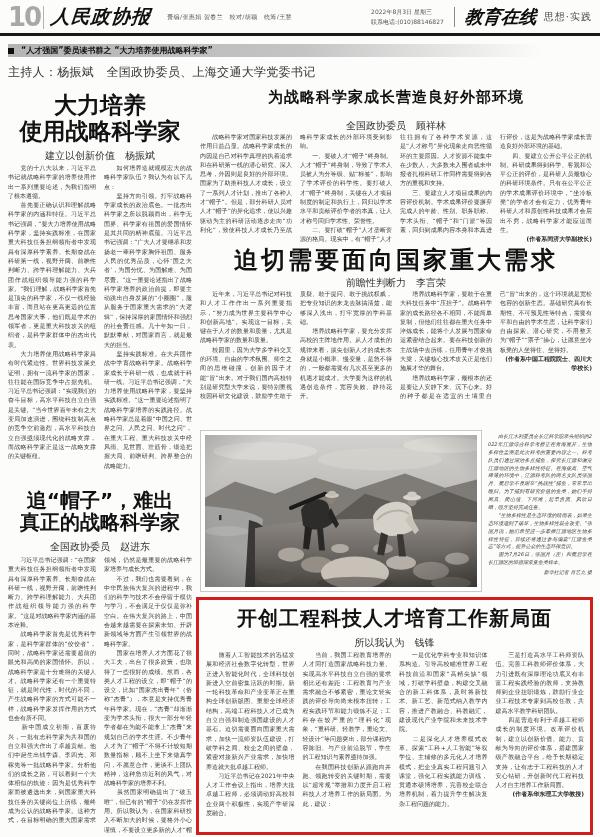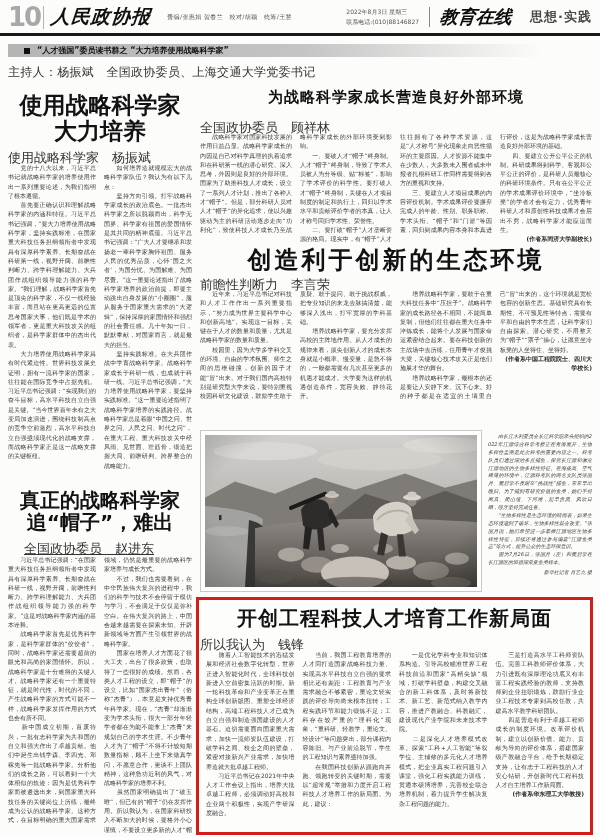--- a/index.html
+++ b/index.html
@@ -11,50 +11,50 @@
   .pagenum{font-size:26px;color:#a8a8a8;font-weight:bold;line-height:1;letter-spacing:-2px;}
   .pagenum-bar{width:1px;height:23px;background:#b3b3b3;margin:0 7px 0 3px;}
   .masthead{font-size:19px;font-weight:bold;font-style:italic;font-family:"DejaVu Serif",serif;
             letter-spacing:1px;color:#111;transform:skewX(-5deg);white-space:nowrap;}
   .editors{font-size:6px;color:#555;margin-left:16px;letter-spacing:.4px;white-space:nowrap;}
   .header-right{margin-left:auto;display:flex;align-items:center;}
   .dateblock{font-size:6px;color:#555;line-height:1.6;text-align:left;white-space:nowrap;}
   .divider-v{width:1px;height:20px;background:#8a8a8a;margin:0 10px;}
   .section-title{font-size:18px;font-weight:bold;font-style:italic;font-family:"DejaVu Serif",serif;
                  color:#0d0d0d;transform:skewX(-6deg);white-space:nowrap;}
-  .section-sub{font-size:13px;font-weight:bold;color:#4a4a4a;margin-left:18px;letter-spacing:1px;white-space:nowrap;}
+  .section-sub{font-size:10px;font-weight:normal;color:#4a4a4a;margin-left:7px;letter-spacing:1px;white-space:nowrap;}
   .header-rule{position:absolute;left:0;right:0;top:33px;height:3px;background:#191919;}
   
   .topic-bar{position:absolute;left:8px;top:44px;width:535px;height:13px;display:flex;align-items:center;
-             padding-left:16px;background:linear-gradient(90deg,#b4b4b4 0%,#c4c4c4 55%,rgba(228,228,228,0) 100%);}
+             padding-left:0;background:linear-gradient(90deg,#b4b4b4 0%,#c4c4c4 55%,rgba(228,228,228,0) 100%);}
   .topic-bullet{width:6px;height:6px;background:#0f0f0f;margin-right:7px;flex:0 0 auto;}
   .topic-text{font-size:8px;font-weight:bold;color:#101010;white-space:nowrap;}
   .host-line{position:absolute;left:8px;top:64px;font-size:12px;color:#333;letter-spacing:.3px;}
   
   .a-title{position:absolute;font-weight:bold;color:#121212;text-align:center;line-height:1.12;}
-  .byline{position:absolute;font-size:13px;color:#333;}
+  .byline{position:absolute;text-align:center;font-size:10px;color:#333;}
   .body{position:absolute;column-gap:8px;font-size:6px;line-height:1.55;text-align:justify;
         color:#3b3b3b;overflow:hidden;word-break:break-all;}
   .body p{margin:0;}
   .body p.credit{text-align:right;font-weight:bold;color:#2c2c2c;}
   
   #a1-title{left:8px;top:93px;width:184px;font-size:23px;}
   #a1-byline{left:8px;top:149px;width:184px;}
   #a1-body{left:8px;top:163px;width:184px;height:315px;column-count:2;}
   
   #a2-title{left:200px;top:89px;width:392px;font-size:15px;letter-spacing:1px;}
   #a2-byline{left:200px;top:119px;width:392px;}
   #a2-body{left:200px;top:132px;width:392px;height:112px;column-count:4;}
   
   #a3-title{left:200px;top:247px;width:392px;font-size:24px;letter-spacing:3px;}
   #a3-byline{left:200px;top:276px;width:392px;}
   #a3-body{left:200px;top:289px;width:392px;height:131px;column-count:4;}
   
   #a4-title{left:8px;top:489px;width:184px;font-size:20px;}
-  #a4-byline{left:24px;top:540px;width:184px;text-decoration:underline;}
+  #a4-byline{left:8px;top:540px;width:184px;}
   #a4-body{left:8px;top:555px;width:184px;height:280px;column-count:2;}
   
   .photo-frame{position:absolute;left:200px;top:430px;width:282px;height:162px;background:#fff;
                border:1px solid #c9c9c9;padding:4px;}
   .photo-frame svg{display:block;width:100%;height:100%;}
   .photo-caption{position:absolute;left:488px;top:433px;width:104px;height:153px;overflow:hidden;
                  font-size:5px;line-height:1.58;font-style:italic;color:#3e3e3e;text-align:justify;word-break:break-all;}
   .photo-caption p{margin:0;}
   .photo-credit{text-align:right;font-style:italic;margin-top:2px;}
   
@@ -86,58 +86,58 @@
   </div>
   <div class="header-rule"></div>
 
   <div class="topic-bar">
     <span class="topic-bullet"></span>
     <span class="topic-text">“人才强国”委员读书群之 “大力培养使用战略科学家”</span>
   </div>
   <div class="host-line">主持人：杨振斌　全国政协委员、上海交通大学党委书记</div>
 
   <div class="a-title" id="a1-title">
+    <div>大力培养</div>
     <div>使用战略科学家</div>
-    <div>大力培养</div>
-  </div>
-  <div class="byline" id="a1-byline">使用战略科学家　杨振斌</div>
+  </div>
+  <div class="byline" id="a1-byline">建立以创新价值　杨振斌</div>
   <div class="body" id="a1-body">
       <p>　　党的十八大以来，习近平总书记就战略科学家的培养使用作出一系列重要论述，为我们指明了根本遵循。</p>
       <p>　　首先要正确认识和理解战略科学家的内涵和特征。习近平总书记强调，“要大力培养使用战略科学家，坚持实践标准，在国家重大科技任务担纲领衔者中发现具有深厚科学素养、长期奋战在科研第一线，视野开阔、前瞻性判断力、跨学科理解能力、大兵团作战组织领导能力强的科学家。”我们理解，战略科学家首先是顶尖的科学家，不仅一线经验丰富，而且站在更高更远的位置思考国家大事，他们既是学术的领军者，更是重大科技攻关的组织者，是科学家群体中的杰出代表。</p>
       <p>　　大力培养使用战略科学家具有时代紧迫性。世界科技发展史证明，拥有一流科学家的国家，往往能在国际竞争中占据先机。习近平总书记强调：“实现我们的奋斗目标，高水平科技自立自强是关键。”当今世界百年未有之大变局加速演进，围绕科技制高点的竞争空前激烈，高水平科技自立自强亟须现代化的战略支撑，而战略科学家正是这一战略支撑的关键枢纽。</p>
       <p>　　如何培养造就规模宏大的战略科学家队伍？我认为有以下几点：</p>
       <p>　　坚持方向引领。打牢战略科学家成长的政治底色。一批杰出科学家之所以脱颖而出，科学无国界、科学家有祖国的爱国情怀是其共同的精神底蕴。习近平总书记强调：“广大人才要继承和发扬老一辈科学家胸怀祖国、服务人民的优秀品质，心怀‘国之大者’，为国分忧、为国解难、为国尽责。”这一重要论述指出了战略科学家培养的政治前提，即要主动跳出自身发展的“小圈圈”，服从服务于国家重大需求的“大逻辑”，保持深厚的家国情怀和强烈的社会责任感。几十年如一日，默默奉献，对国家而言，就是最大的担当。</p>
       <p>　　坚持实践标准。在大兵团作战中学育战略科学家。战略科学家成长于科研一线，也成就于科研一线。习近平总书记强调，“大力培养使用战略科学家，要坚持实践标准。”这一重要论述指明了战略科学家培养的实践路径。战略科学家总是着眼“中国之问、世界之问、人民之问、时代之问”，在重大工程、重大科技攻关中经风雨、见世面、壮筋骨，锻造把握大局、前瞻研判、跨界整合的战略能力。</p>
     </div>
 
   <div class="a-title" id="a2-title">为战略科学家成长营造良好外部环境</div>
   <div class="byline" id="a2-byline">全国政协委员　顾祥林</div>
   <div class="body" id="a2-body">
       <p>　　战略科学家对国家科技发展的作用日益凸显。战略科学家成长的内因是自己对科学真理的执着追求和在科研第一线的潜心研究、深入思考，外因则是良好的外部环境。国家为了助推科技人才成长，设立了一系列人才计划，推出了各种人才“帽子”。但是，部分科研人员对人才“帽子”的异化追求，使以兴趣驱动为主的科研活动逐步走向“功利化”，致使科技人才成长乃至战略科学家成长的外部环境受到影响。</p>
       <p>　　一、要破人才“帽子”终身制。人才“帽子”终身制，导致了学术人员被人为分等级、贴“标签”，影响了学术评价的科学性。要打破人才“帽子”终身制，关键在人才项目制度的制定和执行上，回归以学术水平和贡献评价学者的本真，让人才称号回归学术性、荣誉性。</p>
       <p>　　二、要打破“帽子”人才垄断资源的格局。现实中，有“帽子”人才往往拥有了各种学术资源，这是“人才称号”异化现象走向恶性循环的主要原因。人才资源不能集中在少数人，大多数未入围者或未申报者扎根科研工作同样需要得到各方的重视和支持。</p>
       <p>　　三、要建立人才项目成果的内容评价机制。学术成果评价要摒弃完成人的年龄、性别、职务职称、学术头衔、“帽子”和“门派”等因素，回归到成果内容本身和本真进行评价，这是为战略科学家成长营造良好外部环境的基础。</p>
       <p>　　四、要建立公开公平公正的机制。科研成果得到科学、客观和公平公正的评价，是科研人员最核心的科研环境条件。只有在公平公正的学术成果评价环境中，“坐冷板凳”的学者才会有定力，优秀青年科研人才和原创性科技成果才会层出不穷，战略科学家才能应运而生。</p>
       <p class="credit">(作者系同济大学副校长)</p>
     </div>
 
-  <div class="a-title" id="a3-title">创造利于创新的生态环境</div>
+  <div class="a-title" id="a3-title">迫切需要面向国家重大需求</div>
   <div class="byline" id="a3-byline">前瞻性判断力　李言荣</div>
   <div class="body" id="a3-body">
       <p>　　近年来，习近平总书记对科技和人才工作作出一系列重要指示，“努力成为世界主要科学中心和创新高地”。实现这一目标，关键在于人才的数量和质量，尤其是战略科学家的数量和质量。</p>
       <p>　　校园里，因为大学多学科交叉的环境、自由的学术氛围、师生之间的思维碰撞，创新的因子才能“冒”出来。对于我们国内高校特别是研究型大学来说，要特别重视校园科研文化建设，鼓励学生敢于质疑、敢于提问、敢于挑战权威，把专业知识的来龙去脉搞清楚，能够深入浅出，打牢宽厚的学科基础。</p>
       <p>　　培养战略科学家，要充分发挥高校的主阵地作用。从人才成长的规律来看，拔尖创新人才的成长本身就是小概率、慢变量，是急不得的，一般都需要有几次甚至更多的机遇才能成才。大学要为这样的机遇创造条件，宽容失败、静待花开。</p>
       <p>　　培养战略科学家，要敢于在重大科技任务中“压担子”。战略科学家的成长路径各不相同，不能简单复制，但他们往往都在重大任务中淬炼成长，能将个人发展与国家命运紧密结合起来。要在科技创新的主战场中去历练，任用青年才俊挑大梁，关键核心技术攻关正是他们施展才华的舞台。</p>
       <p>　　培养战略科学家，最根本的还是要让人安静下来、沉下心来。好的种子都是在适宜的土壤里自己“冒”出来的，这个环境就是宽松包容的创新生态。基础研究具有长期性、不可预见性等特点，需要有平和自由的学术生态，让科学家们自由探索、潜心研究，不用整天为“帽子”“票子”操心，让愿意坐冷板凳的人坐得住、坐得好。</p>
       <p class="credit">(作者系中国工程院院士、四川大学校长)</p>
     </div>
 
   <div class="a-title" id="a4-title">
+    <div>追“帽子”，难出</div>
     <div>真正的战略科学家</div>
-    <div>追“帽子”，难出</div>
   </div>
   <div class="byline" id="a4-byline">全国政协委员　赵进东</div>
   <div class="body" id="a4-body">
       <p>　　习近平总书记强调：“在国家重大科技任务担纲领衔者中发现具有深厚科学素养、长期奋战在科研一线，视野开阔，前瞻性判断力、跨学科理解能力、大兵团作战组织领导能力强的科学家。”这是对战略科学家内涵的基本诠释。</p>
       <p>　　战略科学家首先是优秀科学家，是科学家群体的“佼佼者”，同时，战略科学家还需要超前的眼光和高尚的家国情怀。所以，战略科学家是十分难得的关键人才。战略科学家还有一个重要特征，就是时代性，时代的不同，产生战略科学家的方式可能不一样，战略科学家发挥作用的方式也会有所不同。</p>
       <p>　　新中国成立初期，百废待兴，一批有志科学家为共和国的自立和强大作出了卓越贡献。他们中诞生出钱学森、李四光、邓稼先等一批战略科学家。分析他们的成长之路，可以看到一个大体相似的轨迹：因为是优秀科学家而被遴选出来，到国家重大科技任务的关键岗位上历练，最终成为公认的战略科学家。这种方式，在目标明确的重大国家需求领域，仍然是最重要的战略科学家培养与成长方式。</p>
       <p>　　不过，我们也需要看到，在中华民族伟大复兴的进程中，我们的科学与技术不会停留于模仿与学习，不会满足于仅仅是弥补空白。在伟大复兴的路上，中国会越来越需要在探索未知、开辟新领域等方面产生引领世界的战略科学家。</p>
       <p>　　国家在培养人才方面花了很大工夫，出台了很多政策，也取得了一些很好的成绩。然而，各类人才工程的设立，即“帽子”的设立，比如“国家杰出青年”（俗称“杰青”），本意是支持优秀青年科学家。现在，“杰青”却渐渐变为学术头衔，很大一部分年轻学者都在为能不能拿上“杰青”来规划自己的学术生涯。不少青年人才为了“帽子”不得不计较短期数量指标，顾不上坐下来做真学问，不愿意合作，更谈不上团队精神，这种急功近利的风气，对战略科学家的培养不利。</p>
       <p>　　虽然国家明确提出了“破五唯”，但已有的“帽子”仍在发挥作用。所以我认为，在国家科研投入不断加大的时候，要格外小心谨慎，不要设立更多新的人才“帽子”，对于已经存在的“帽子”，也应逐步减弱其在资源分配中的作用。只有让追求真理、潜心研究蔚然成风，才能培养出真正的战略科学家。</p>
     </div>

